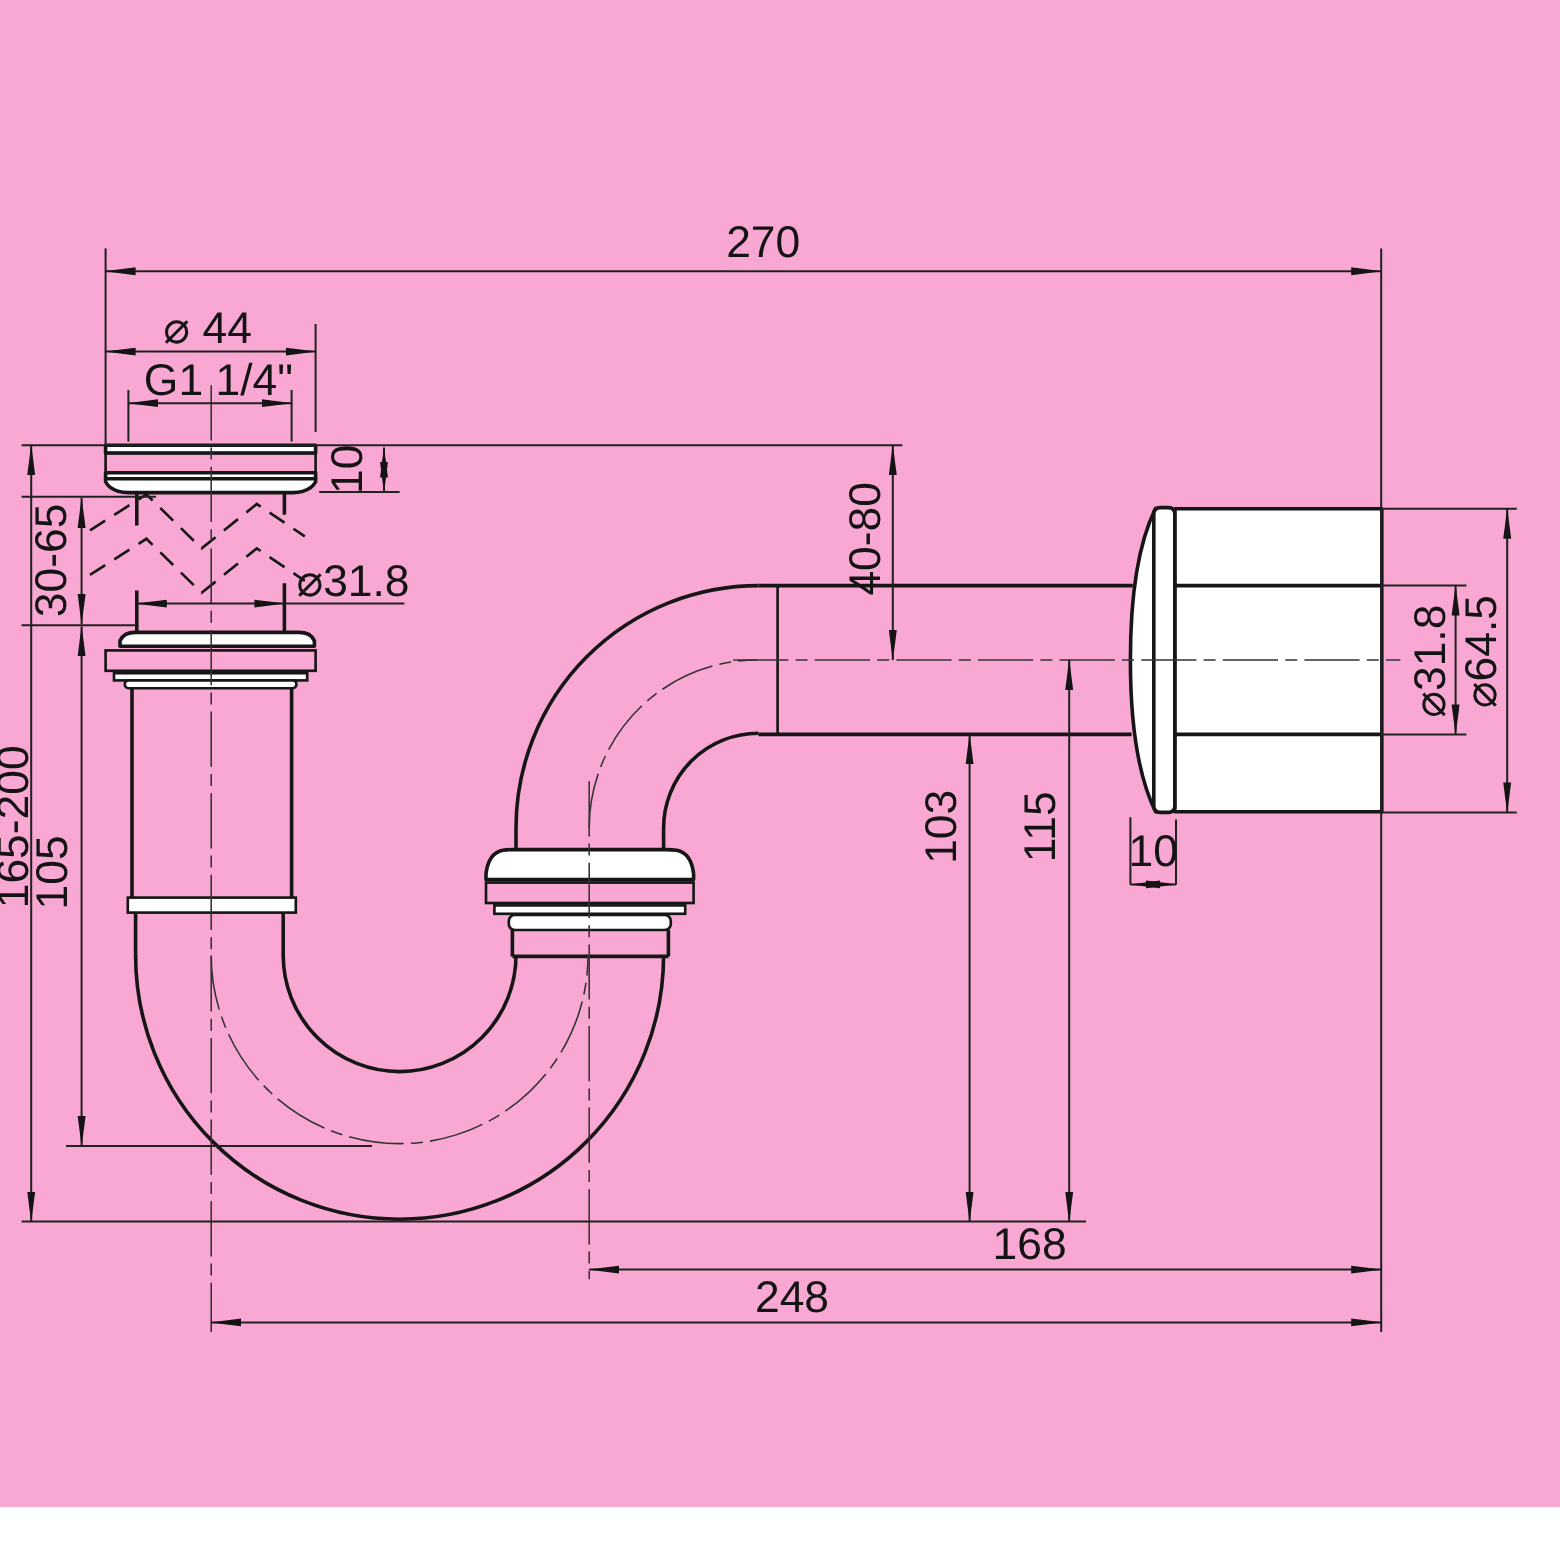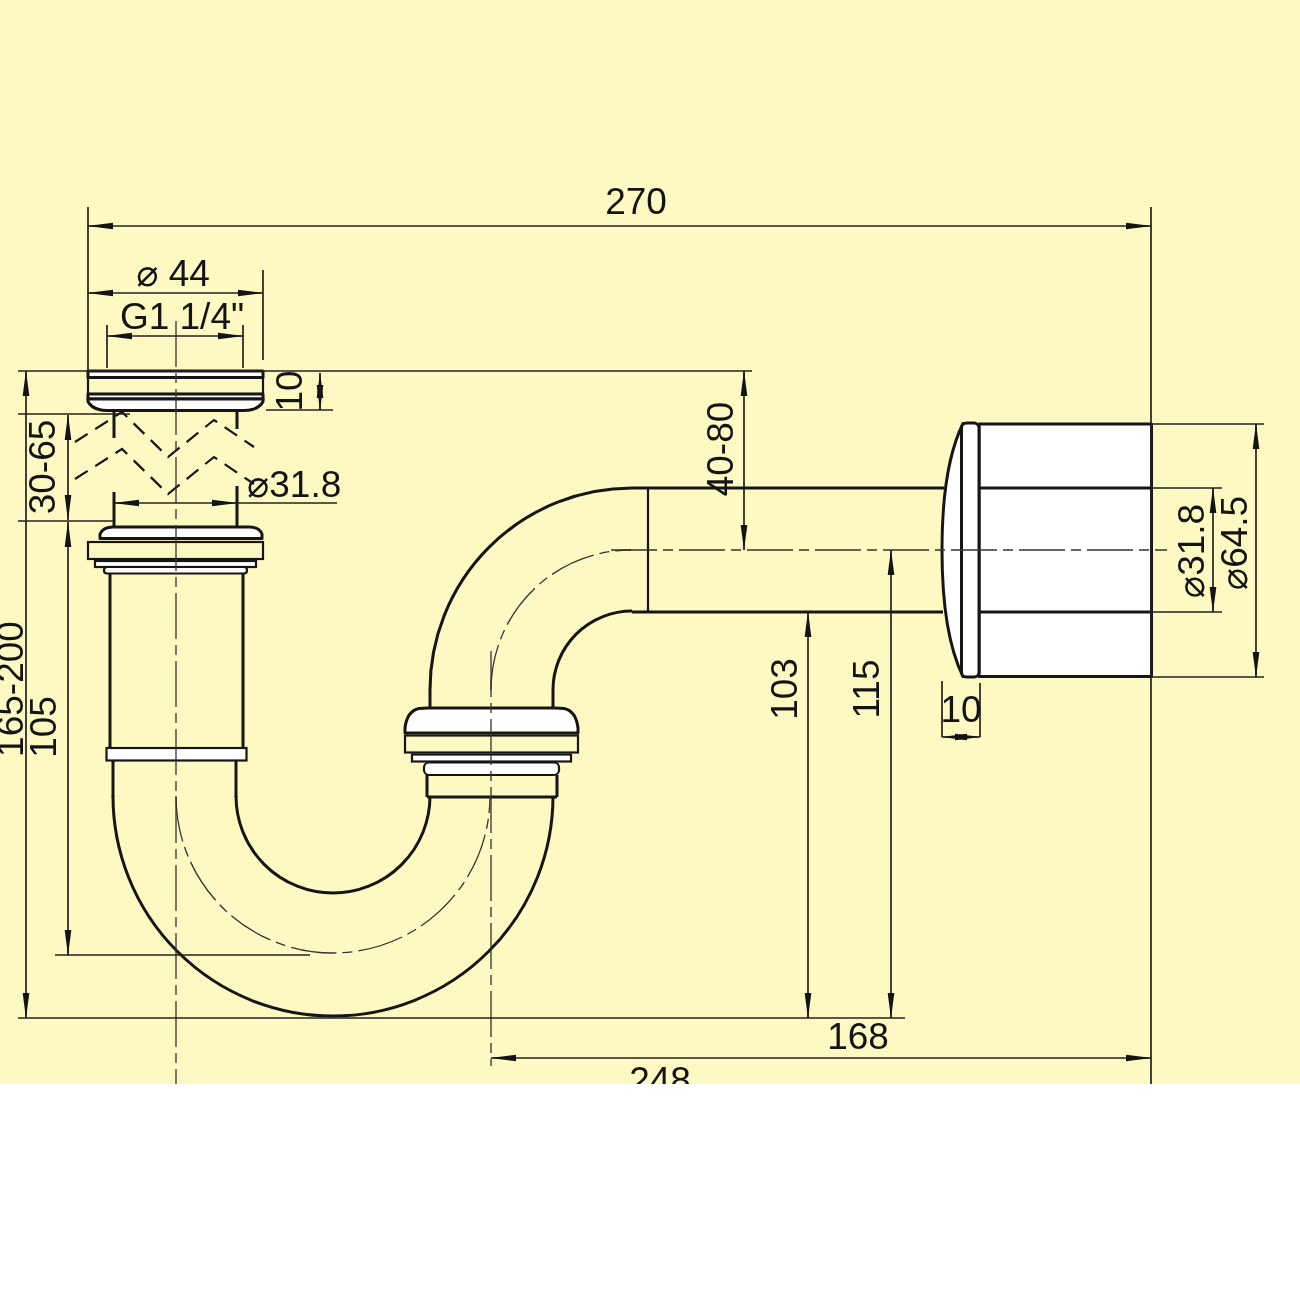--- a/index.html
+++ b/index.html
@@ -1,16 +1,16 @@
 <!DOCTYPE html>
 <html><head>
 <meta charset="utf-8">
 <style>
   html,body{margin:0;padding:0;background:#ffffff;}
-  .stage{width:1300px;height:1084px;background:#fef9c3;position:relative;overflow:hidden;}
+  .stage{width:1300px;height:1256px;background:#f9a8d4;position:relative;overflow:hidden;}
   svg{display:block;}
   text{font-family:"Liberation Sans","DejaVu Sans",sans-serif;font-size:37px;fill:#141414;}
   .obj{stroke:#161616;stroke-width:3;fill:none;stroke-linecap:butt;stroke-linejoin:round;}
   .obj2{stroke:#161616;stroke-width:2.2;fill:none;}
   .fillw{fill:#ffffff;}
   .thin{stroke:#222222;stroke-width:1.7;fill:none;}
   .dim{stroke:#222222;stroke-width:1.7;fill:none;}
   .cline{stroke:#333333;stroke-width:1.3;fill:none;stroke-dasharray:46 6 10 6;}
   .zig{stroke:#161616;stroke-width:2.2;fill:none;stroke-dasharray:15 9;stroke-linejoin:miter;}
 </style>

